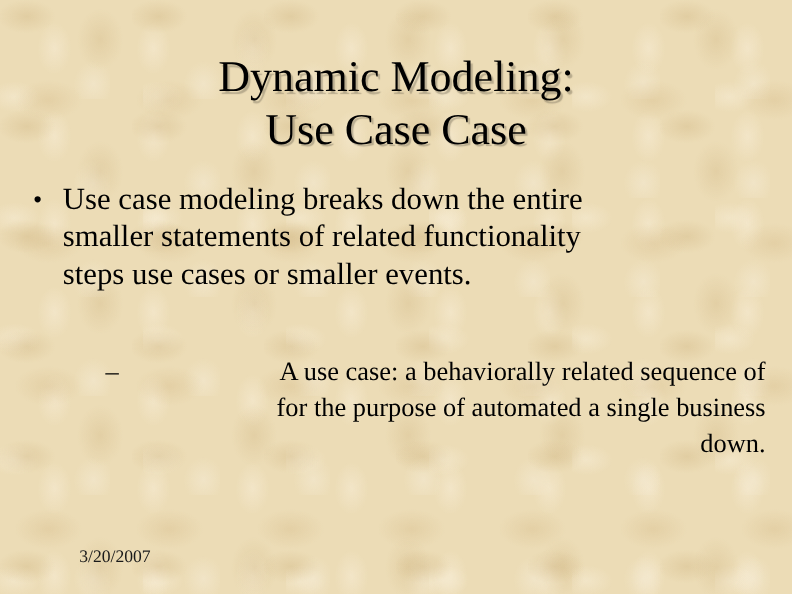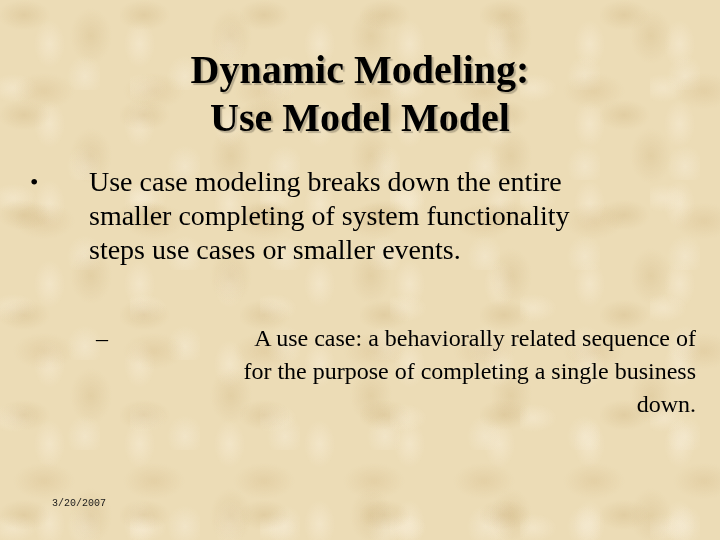--- a/index.html
+++ b/index.html
@@ -24,21 +24,21 @@
       background-size: 120px 100px, 140px 120px, 110px 130px, 100px 90px, 130px 110px, 90px 80px;
       font-family: "Liberation Serif", "DejaVu Serif", serif;
       color: #000;
     }
     .title {
       position: absolute;
       top: 46px;
       left: 0;
       width: 720px;
       text-align: center;
-      font-weight: bold;
+      font-weight: normal;
       font-size: 40px;
       line-height: 48px;
       text-shadow: 2px 2px 1px rgba(120,110,90,0.45);
       margin: 0;
     }
     .title .line { display: block; }
     .bullet-l1 {
       position: absolute;
       top: 165px;
       left: 30px;
@@ -46,21 +46,21 @@
       font-size: 28px;
       line-height: 34px;
     }
     .bullet-l1 .mark {
       position: absolute;
       left: 0;
       top: 0;
       font-size: 24px;
     }
     .bullet-l1 .text {
-      margin-left: 59px;
+      margin-left: 27px;
     }
     .line { display: block; white-space: nowrap; }
     .bullet-l2 {
       position: absolute;
       top: 322px;
       left: 96px;
       width: 600px;
       font-size: 24px;
       line-height: 33px;
     }
@@ -69,50 +69,50 @@
       left: 0;
       top: 0;
     }
     .bullet-l2 .text {
       margin-left: 24px;
       text-align: right;
     }
     b { font-weight: normal; }
     .footer-date {
       position: absolute;
-      left: 52px;
+      left: 72px;
       top: 498px;
-      font-family: Liberation Mono, monospace;
-      font-size: 10px;
+      font-family: Liberation Serif, serif;
+      font-size: 16px;
       color: #1a1a1a;
     }
   </style>
 </head>
 <body>
 
 <div class="slide">
 
   <h1 class="title">
     <span class="line">Dynamic Modeling:</span>
-    <span class="line">Use Model Model</span>
+    <span class="line">Use Case Case</span>
   </h1>
 
   <div class="bullet-l1">
     <span class="mark">•</span>
     <div class="text">
       <span class="line">Use case modeling breaks down the entire</span>
-      <span class="line">smaller completing of system functionality</span>
+      <span class="line">smaller statements of related functionality</span>
       <span class="line"><span>steps </span><b>use cases</b><span> or smaller events.</span></span>
     </div>
   </div>
 
   <div class="bullet-l2">
     <span class="mark">–</span>
     <div class="text">
       <span class="line"><span>A </span><b>use case:</b><span> a behaviorally related sequence of</span></span>
-      <span class="line">for the purpose of completing a single business</span>
+      <span class="line">for the purpose of automated a single business</span>
       <span class="line">down.</span>
     </div>
   </div>
 
   <div class="footer-date">3/20/2007</div>
 
 </div>
 
 </body></html>

